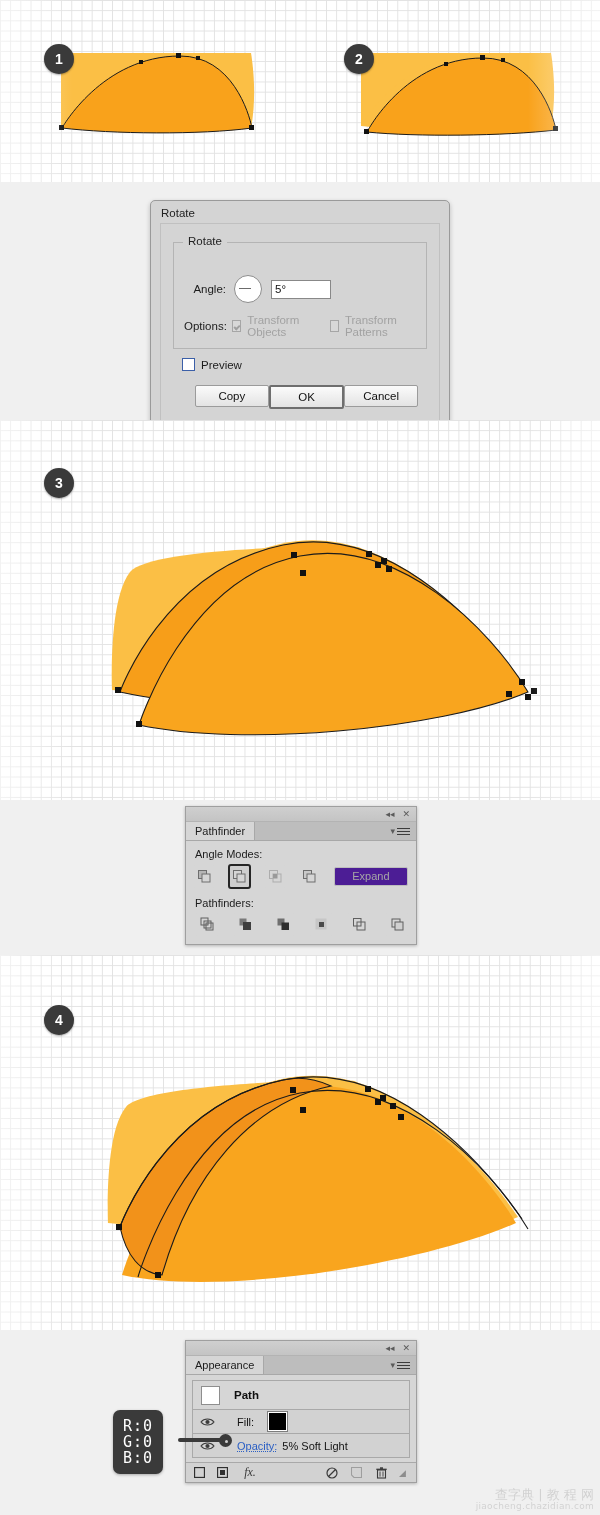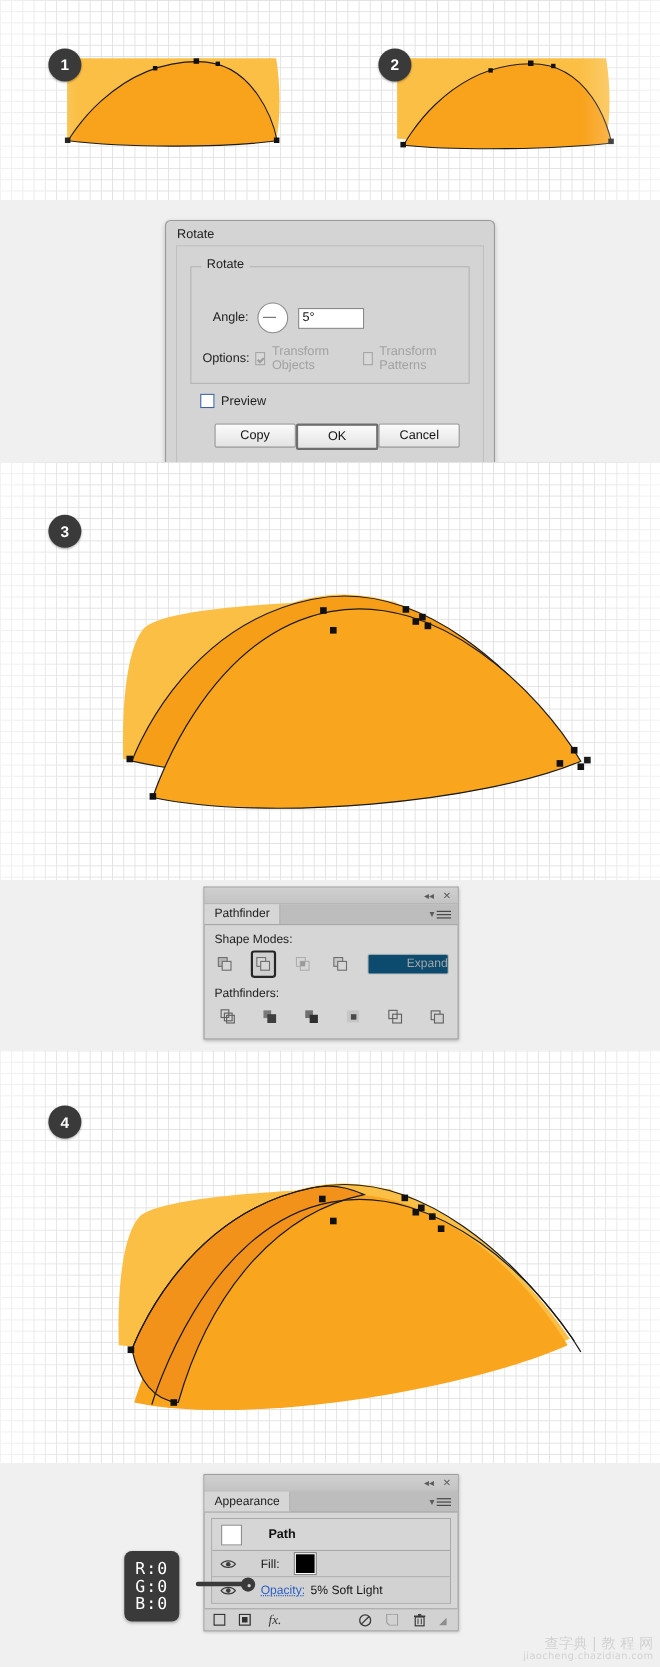--- a/index.html
+++ b/index.html
@@ -136,38 +136,38 @@
   .hamb i{display:block;height:1px;background:#3c3c3c;margin:2px 0;}
   .panel-body{padding:6px 8px 8px 8px;}
   .sec-label{font-size:11px;color:#1c1c1c;margin:1px 0 4px 1px;}
   .icon-row{display:flex;align-items:center;}
   .pf-btn{
     width:22px;height:21px;display:flex;align-items:center;justify-content:center;
     background:#d6d6d6;border:1px solid transparent;border-radius:3px;
   }
   .pf-btn.sel{border:2px solid #262626;background:#cfcfcf;}
   .expand{
-    margin-left:auto;width:86px;height:17px;line-height:17px;text-align:right;
-    background:#0c4a6e;border:1px solid #bdbdbd;color:#a6a6a6;font-size:11px;border-radius:2px;
+    margin-left:auto;width:86px;height:17px;line-height:17px;text-align:center;
+    background:#4c1d95;border:1px solid #bdbdbd;color:#a6a6a6;font-size:11px;border-radius:2px;
   }
 
   
   .app-list{border:1px solid #a9a9a9;background:#d6d6d6;}
   .app-row{
     height:23px;display:flex;align-items:center;
     border-bottom:1px solid #a9a9a9;background:#d2d2d2;
   }
   .app-row:last-child{border-bottom:none;}
   .eye-cell{width:28px;display:flex;align-items:center;justify-content:center;}
   .tri-cell{width:16px;display:flex;align-items:center;justify-content:center;}
   .swatch-box{
     width:17px;height:17px;background:#fff;border:1px solid #8e8e8e;
   }
   .path-row{height:28px;background:#d6d6d6;border-bottom:1px solid #a9a9a9;display:flex;align-items:center;}
-  .path-name{font-weight:bold;font-size:11.5px;margin-left:24px;color:#101010;}
+  .path-name{font-weight:bold;font-size:11.5px;margin-left:14px;color:#101010;}
   .link{color:#2b5fc4;text-decoration:underline;text-decoration-style:dotted;font-size:11px;}
   .plain{font-size:11px;color:#141414;}
   .chipbox{width:17px;height:17px;border:1px solid #7d7d7d;background:#fff;padding:1px;margin-left:10px;}
   .chipbox .inner{width:100%;height:100%;}
   .chip-stroke{background:linear-gradient(45deg,#fff 0 42%,#c0506a 42% 58%,#fff 58% 100%);}
   .chip-fill{background:#000;}
   .app-foot{
     height:19px;display:flex;align-items:center;gap:0;padding:0 6px;
     border-top:1px solid #a9a9a9;background:#d2d2d2;
   }
@@ -308,21 +308,21 @@
       <div class="tabflex">
         <span class="mini" style="margin-right:2px;">▾</span>
         <span class="hamb">
             <i></i>
             <i></i>
             <i></i>
           </span>
       </div>
     </div>
     <div class="panel-body">
-      <div class="sec-label">Shape Modes:</div>
+      <div class="sec-label">Angle Modes:</div>
       <div class="icon-row" style="gap:14px;">
         <div class="pf-btn">
           <svg width="15" height="15" viewBox="0 0 15 15">
             <rect x="1.5" y="1.5" width="8" height="8" fill="#b6b6b6" stroke="#6e6e6e"></rect>
             <rect x="5" y="5" width="8" height="8" fill="#d6d6d6" stroke="#6e6e6e"></rect>
           </svg>
         </div>
         <div class="pf-btn sel">
           <svg width="15" height="15" viewBox="0 0 15 15">
             <rect x="1.5" y="1.5" width="8" height="8" fill="#d6d6d6" stroke="#6e6e6e"></rect>

